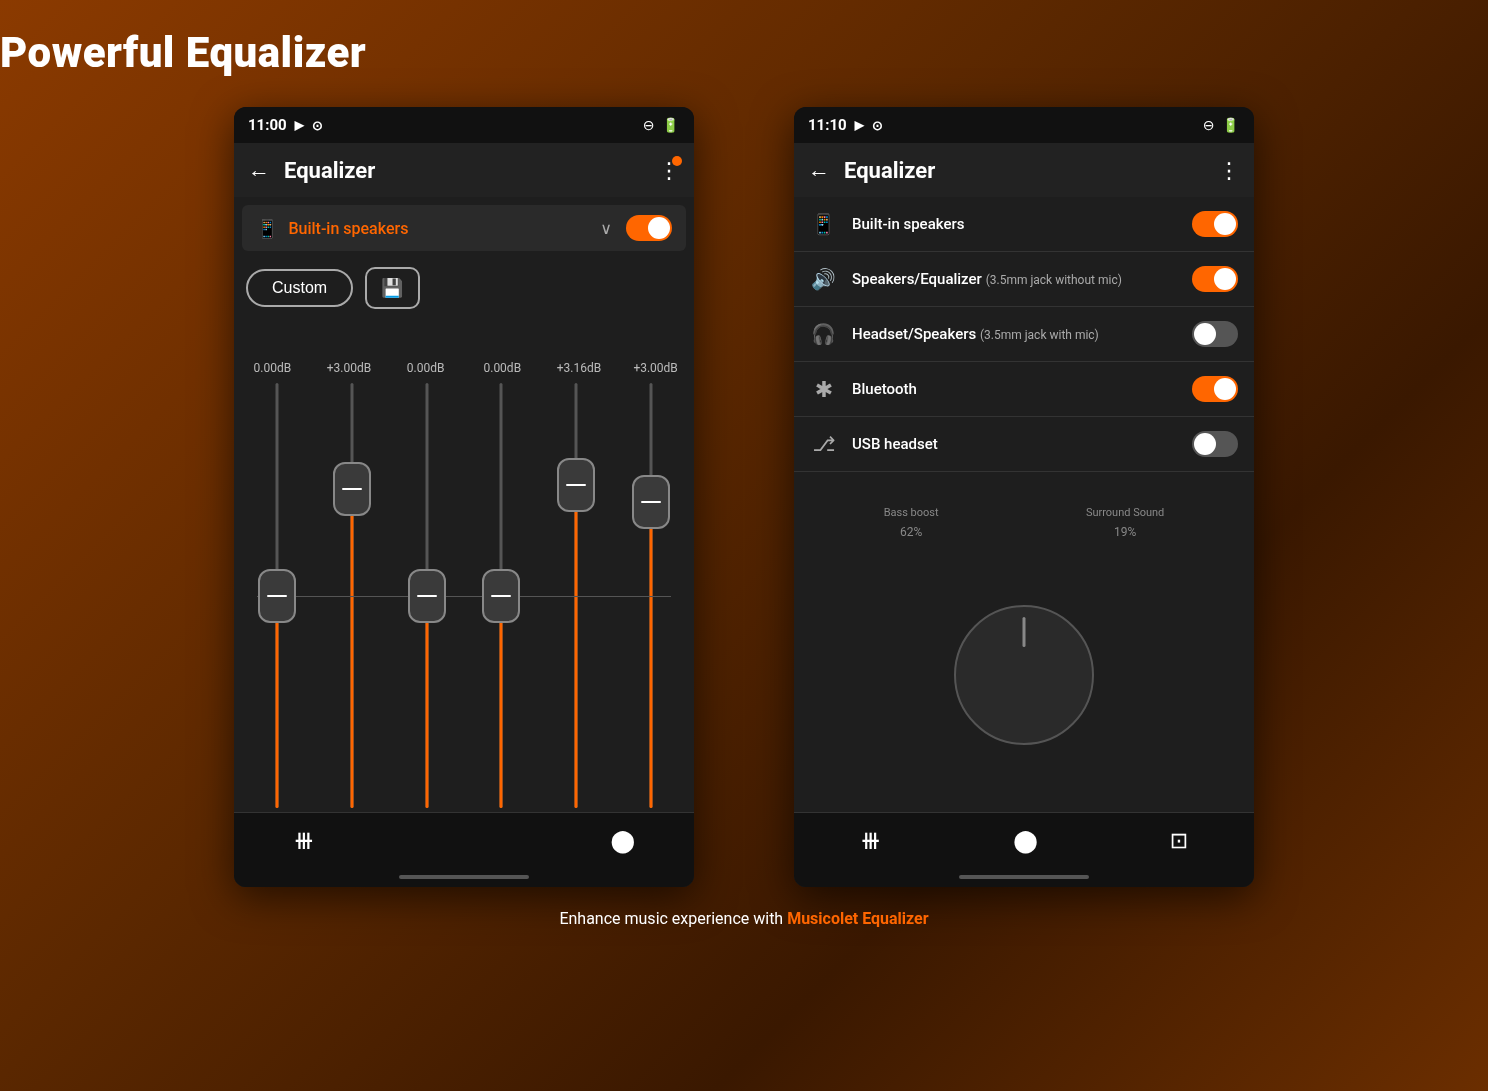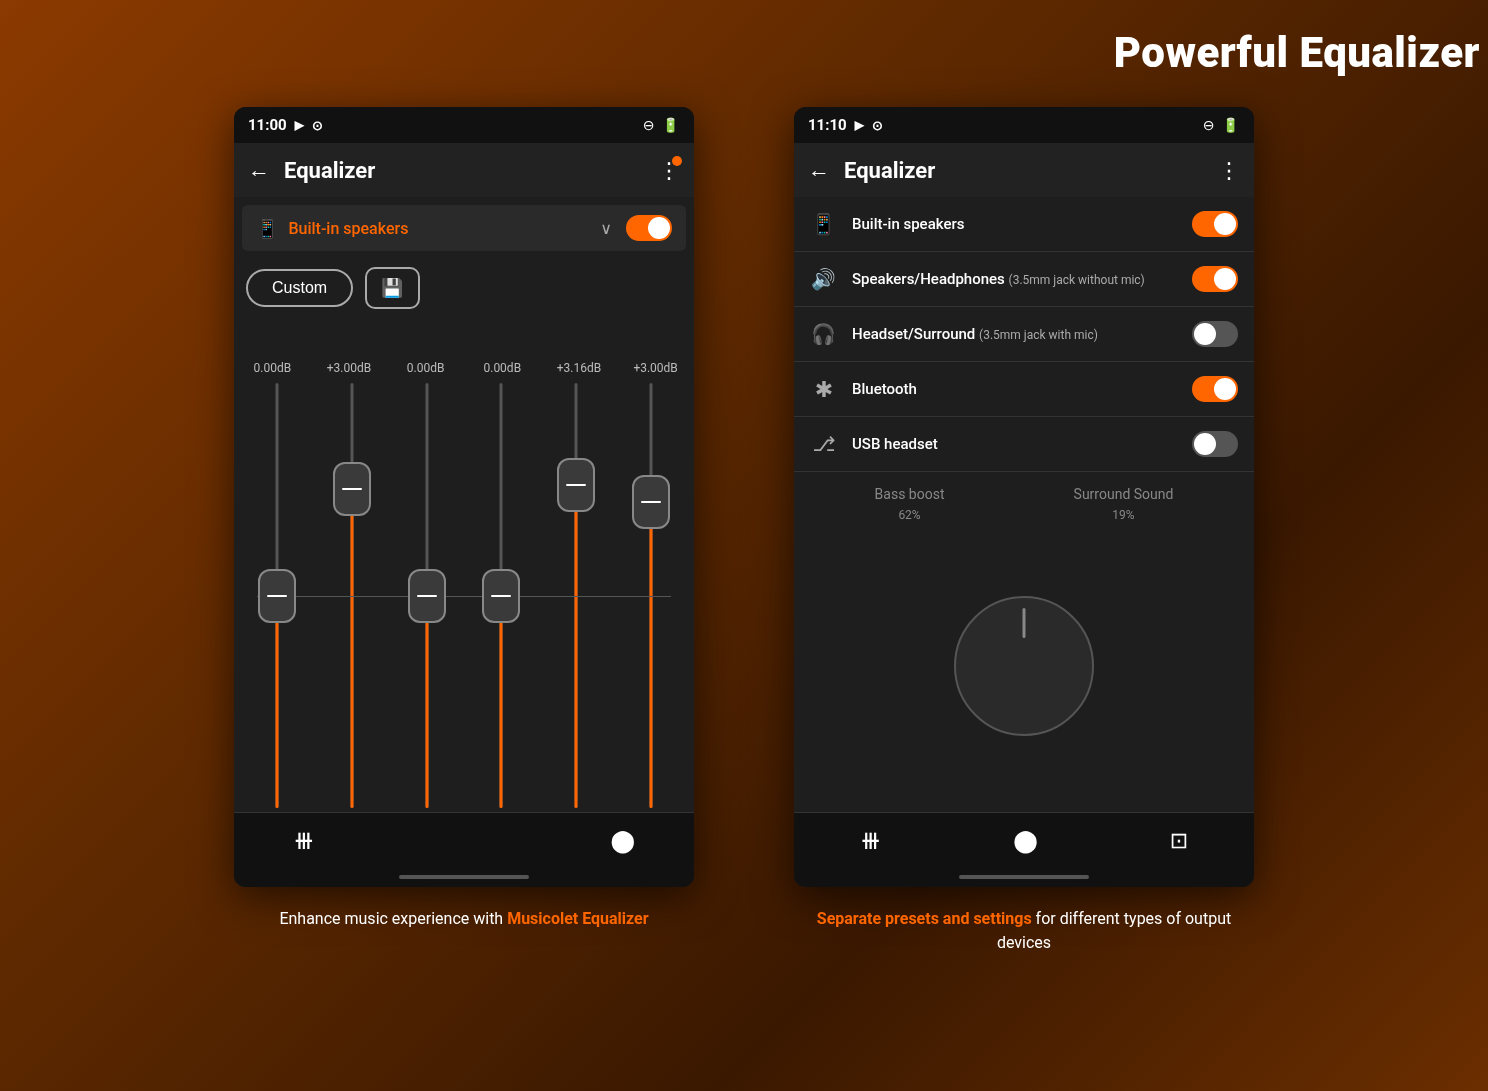--- a/index.html
+++ b/index.html
@@ -7,21 +7,21 @@
     body {
       width: 1488px;
       height: 1091px;
       background: linear-gradient(135deg, #8B3A00 0%, #5C2800 40%, #3A1800 70%, #6B2E00 100%);
       font-family: 'Roboto', Arial, sans-serif;
       overflow: hidden;
       position: relative;
     }
 
     .page-title {
-      text-align: right;
+      text-align: left;
       color: white;
       font-size: 42px;
       font-weight: 900;
       padding: 28px 8px 20px 0;
       letter-spacing: 0.5px;
     }
 
     .phones-container {
       display: flex;
       justify-content: center;
@@ -317,21 +317,22 @@
 
     .effect-col {
       display: flex;
       flex-direction: column;
       align-items: center;
       gap: 6px;
     }
 
     .effect-label {
       color: #888;
-      font-size: 14px;
+      font-size: 11px;
+      margin-top: 20px;
     }
 
     .effect-value {
       color: #888;
       font-size: 12px;
     }
 
     
     .knob-container {
       display: flex;
@@ -586,32 +587,32 @@
           <span class="output-item-icon" style="color:#FF6600;">📱</span>
           <span class="output-item-name">Built-in speakers</span>
           <div class="toggle on">
             <div class="toggle-knob"></div>
           </div>
         </div>
 
         <div class="output-item">
           <span class="output-item-icon gray">🔊</span>
           <span class="output-item-name">
-            <span>Speakers/Headphones</span>
+            <span>Speakers/Equalizer</span>
             <span class="output-item-subtitle">(3.5mm jack without mic)</span>
           </span>
           <div class="toggle on">
             <div class="toggle-knob"></div>
           </div>
         </div>
 
         <div class="output-item">
           <span class="output-item-icon gray">🎧</span>
           <span class="output-item-name">
-            <span>Headset/Surround</span>
+            <span>Headset/Speakers</span>
             <span class="output-item-subtitle">(3.5mm jack with mic)</span>
           </span>
           <div class="toggle off">
             <div class="toggle-knob"></div>
           </div>
         </div>
 
         <div class="output-item">
           <span class="output-item-icon gray" style="font-size:22px;">✱</span>
           <span class="output-item-name">Bluetooth</span>
@@ -660,16 +661,13 @@
       </div>
     </div>
   </div>
 
 </div>
 
 <div class="captions">
   <div class="caption">
     <span>Enhance music experience with </span><span style="color:#FF6600; font-weight:bold;">Musicolet Equalizer</span>
   </div>
-  <div class="caption">
-    <span style="color:#FF6600; font-weight:bold;">Separate presets and settings</span><span> for different types of output devices</span>
-  </div>
 </div>
 
 </body></html>

